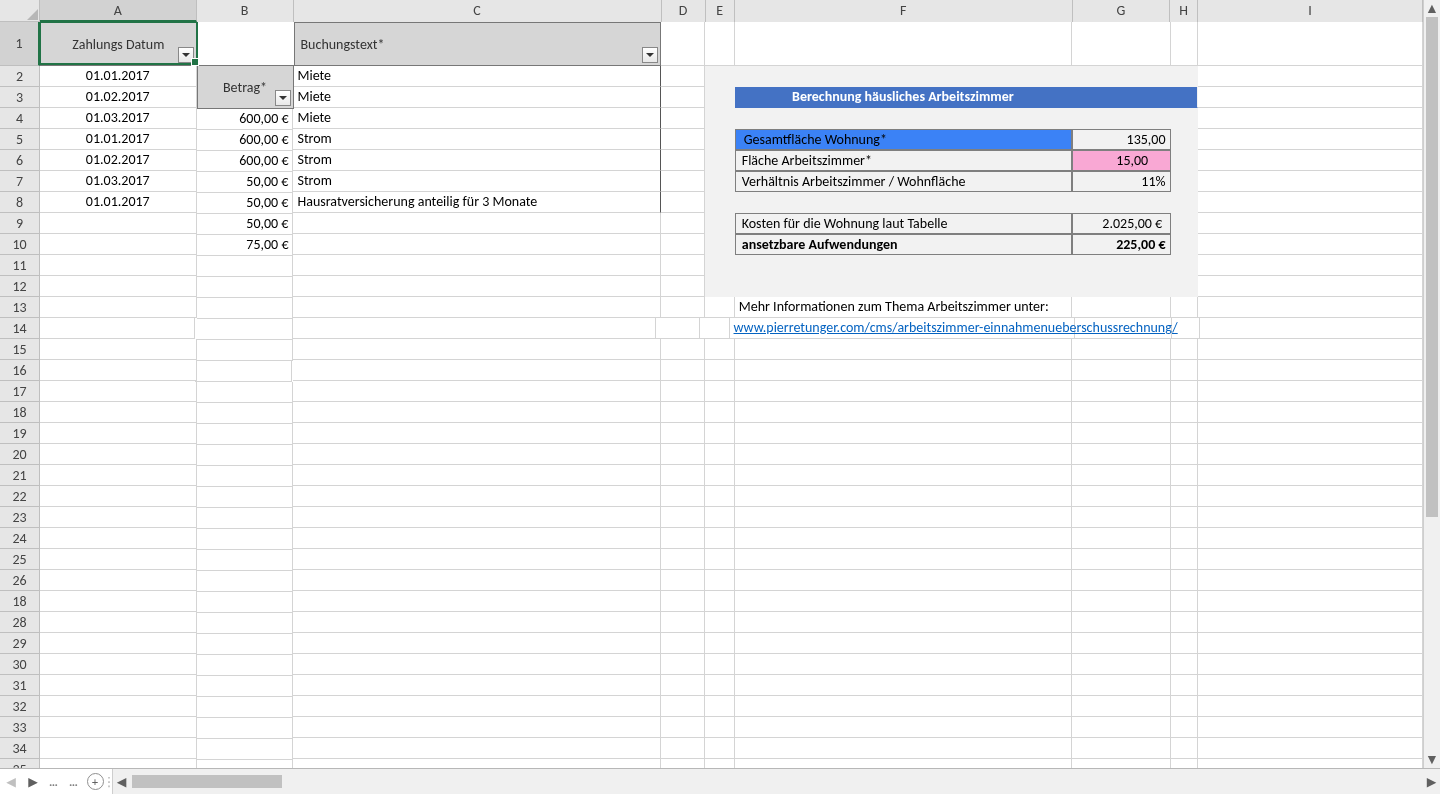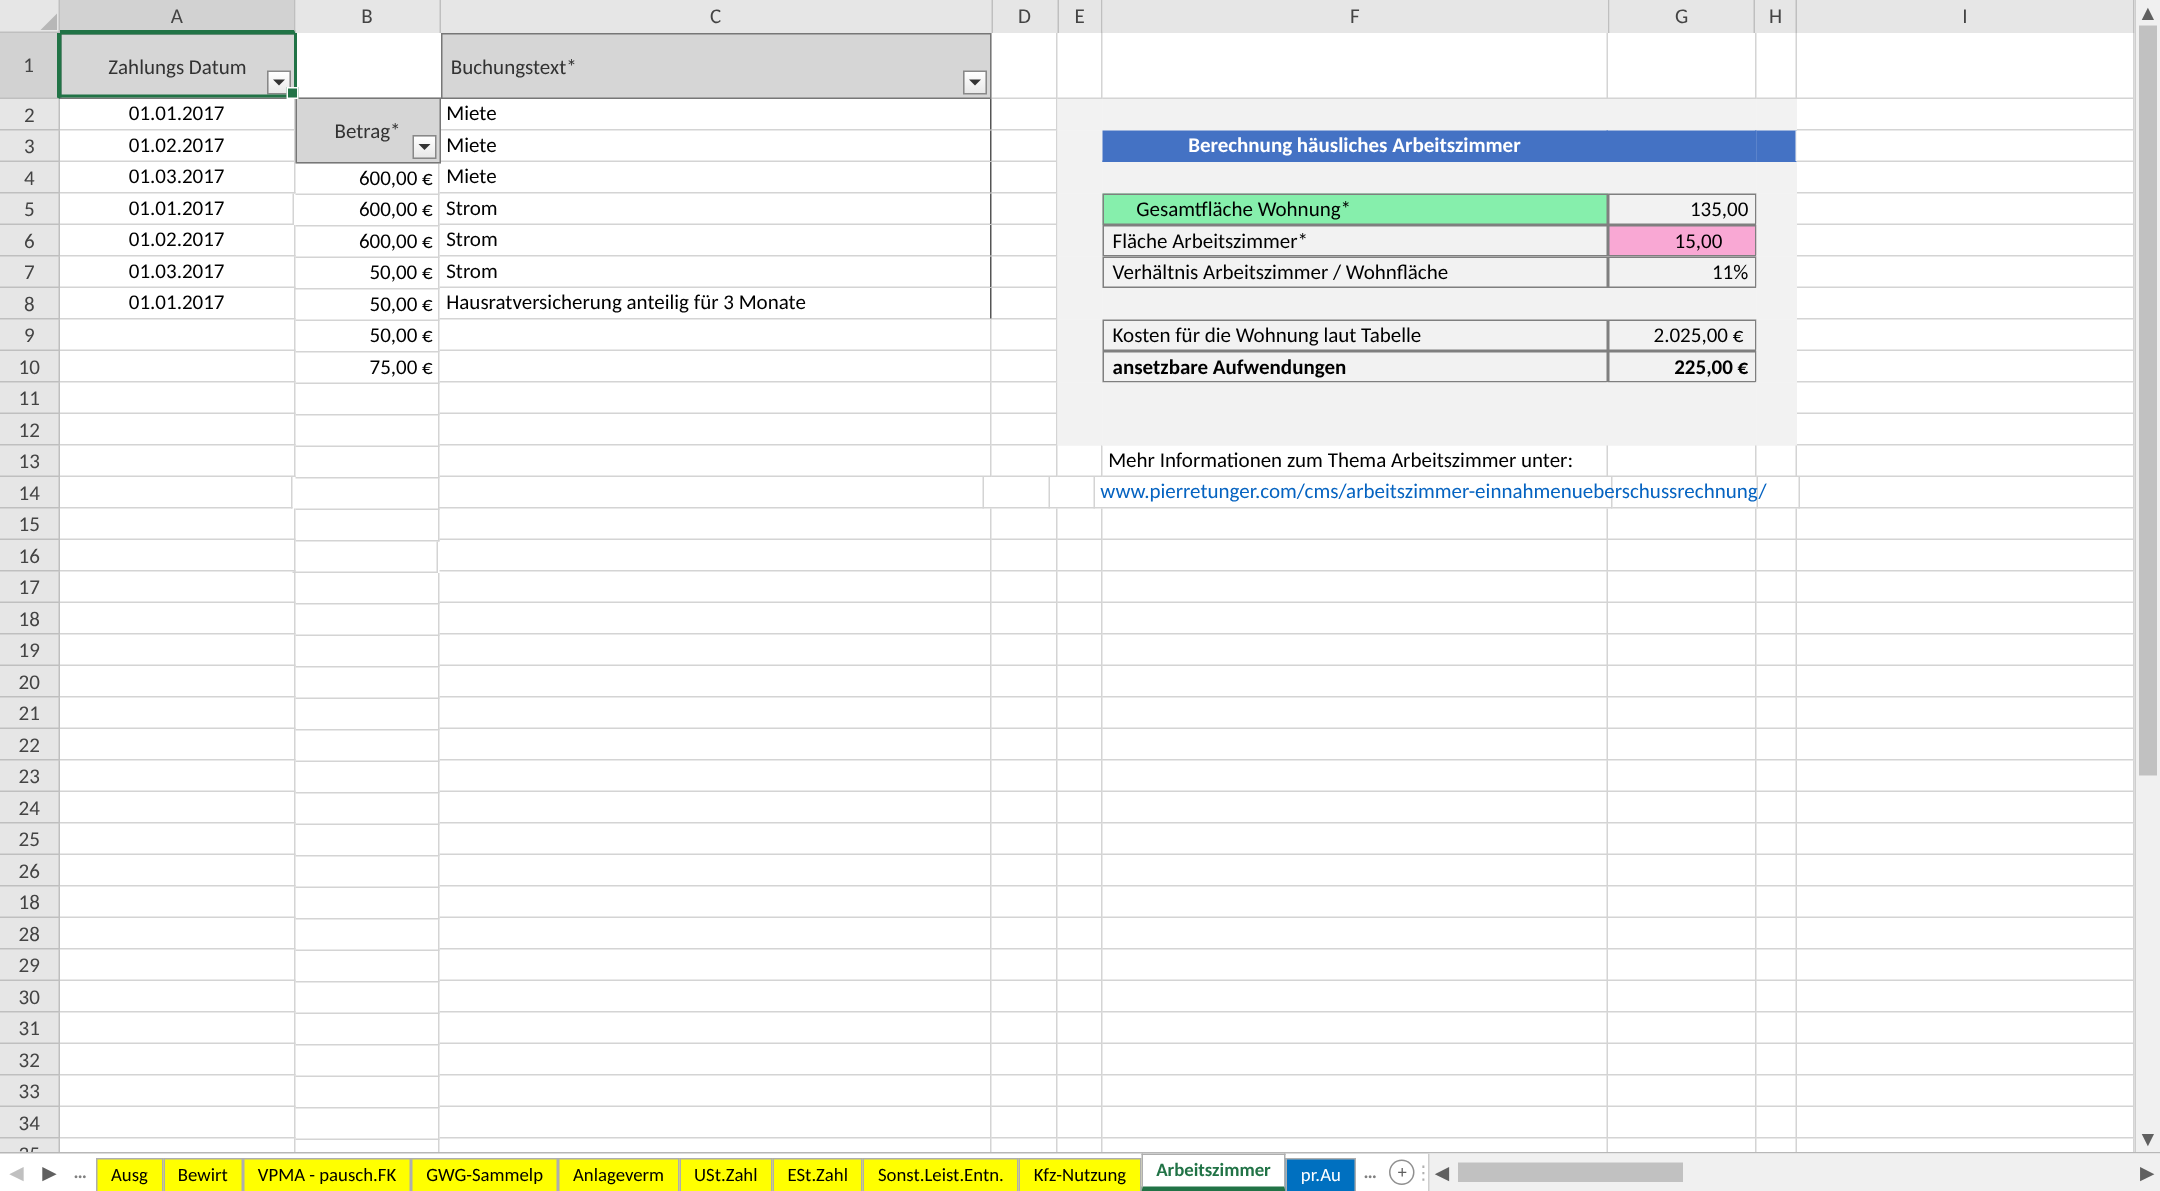--- a/index.html
+++ b/index.html
@@ -27,21 +27,21 @@
   .col-D { width: 45px; }
   .col-E { width: 30px; }
   .col-F { width: 345px; }
   .col-G { width: 100px; padding-left: 26px; }
   .col-H { width: 28px; }
   .col-I { width: 230px; }
   .center { text-align: center; }
   .right { text-align: right; }
   .active-cell { position: absolute; border: 2px solid #217346; pointer-events: none; }
   .active-cell::after { content: ''; position: absolute; right: -3px; bottom: -3px; width: 6px; height: 6px; background: #217346; border: 1px solid #fff; }
-  .link { color: #0563c1; cursor: pointer; }
+  .link { color: #0563c1; text-decoration: underline; cursor: pointer; }
   .vscroll { position: absolute; top: 0; right: 0; width: 17px; bottom: 26px; background: #f0f0f0; border-left: 1px solid #cecece; }
   .vscroll .arrow { height: 17px; display: flex; align-items: center; justify-content: center; color: #606060; }
   .vscroll .thumb { position: absolute; top: 17px; left: 2px; right: 2px; height: 500px; background: #c1c1c1; }
   .bottom-bar { position: absolute; bottom: 0; left: 0; right: 0; height: 26px; background: #fff; border-top: 1px solid #b7b7b7; display: flex; align-items: stretch; font-size: 12.5px; }
   .nav-btn { width: 22px; display: flex; align-items: center; justify-content: center; color: #606060; }
   .nav-btn.disabled { color: #c0c0c0; }
   .tabs { display: flex; align-items: stretch; }
   .tab { padding: 0 9px; border: 1px solid #aeaeae; border-bottom: none; margin-top: 3px; margin-right: 0px; display: flex; align-items: center; background: #ffff00; color: #000; cursor: pointer; }
   .tab.active { background: #fff; color: #217346; font-weight: bold; border-bottom: 3px solid #217346; margin-top: 0; }
   .tab.next { background: #0070c0; color: #fff; }
@@ -166,21 +166,21 @@
           <div class="cell col-G" style="background:#f2f2f2;border-right:1px solid #f2f2f2;border-bottom:1px solid #f2f2f2"></div>
           <div class="cell col-H" style="background:#f2f2f2;border-right:1px solid #f2f2f2;border-bottom:1px solid #f2f2f2"></div>
           <div class="cell col-I"></div>
         </div>
         <div class="row">
           <div class="cell col-A center">01.01.2017</div>
           <div class="cell col-B right">50,00 €</div>
           <div class="cell col-C" style="border-right:1px solid #555">Strom</div>
           <div class="cell col-D"></div>
           <div class="cell col-E" style="background:#f2f2f2;border-right:1px solid #f2f2f2;border-bottom:1px solid #f2f2f2"></div>
-          <div class="cell col-F overflow-cell" style="background:#86efac;border:1px solid #7f7f7f;padding-left:22px">Gesamtfläche Wohnung*</div>
+          <div class="cell col-F overflow-cell" style="background:#3b82f6;border:1px solid #7f7f7f;padding-left:8px">Gesamtfläche Wohnung*</div>
           <div class="cell col-G" style="background:#f2f2f2;border:1px solid #7f7f7f;text-align:right">135,00</div>
           <div class="cell col-H" style="background:#f2f2f2;border-right:1px solid #f2f2f2;border-bottom:1px solid #f2f2f2"></div>
           <div class="cell col-I"></div>
         </div>
         <div class="row">
           <div class="cell col-A center">01.02.2017</div>
           <div class="cell col-B right">50,00 €</div>
           <div class="cell col-C" style="border-right:1px solid #555">Strom</div>
           <div class="cell col-D"></div>
           <div class="cell col-E" style="background:#f2f2f2;border-right:1px solid #f2f2f2;border-bottom:1px solid #f2f2f2"></div>
@@ -517,33 +517,20 @@
 <div class="vscroll">
   <div class="arrow">▲</div>
   <div class="thumb"></div>
   <div class="arrow" style="position:absolute;bottom:0;width:100%">▼</div>
 </div>
 
 <div class="bottom-bar">
   <div class="nav-btn disabled">◀</div>
   <div class="nav-btn">▶</div>
   <div class="dots">…</div>
-  <div class="tabs" id="tabs">
-      <div class="tab">Ausg</div>
-      <div class="tab">Bewirt</div>
-      <div class="tab">VPMA - pausch.FK</div>
-      <div class="tab">GWG-Sammelp</div>
-      <div class="tab">Anlageverm</div>
-      <div class="tab">USt.Zahl</div>
-      <div class="tab">ESt.Zahl</div>
-      <div class="tab">Sonst.Leist.Entn.</div>
-      <div class="tab">Kfz-Nutzung</div>
-      <div class="tab active">Arbeitszimmer</div>
-      <div class="tab next">pr.Au</div>
-    </div>
   <div class="dots">…</div>
   <div class="add-sheet">
       <div class="add-sheet-circle">+</div>
     </div>
   <div class="splitter">⋮</div>
   <div class="h-scroll">
     <div class="arrow">◀</div>
     <div class="track">
         <div class="thumb"></div>
       </div>

